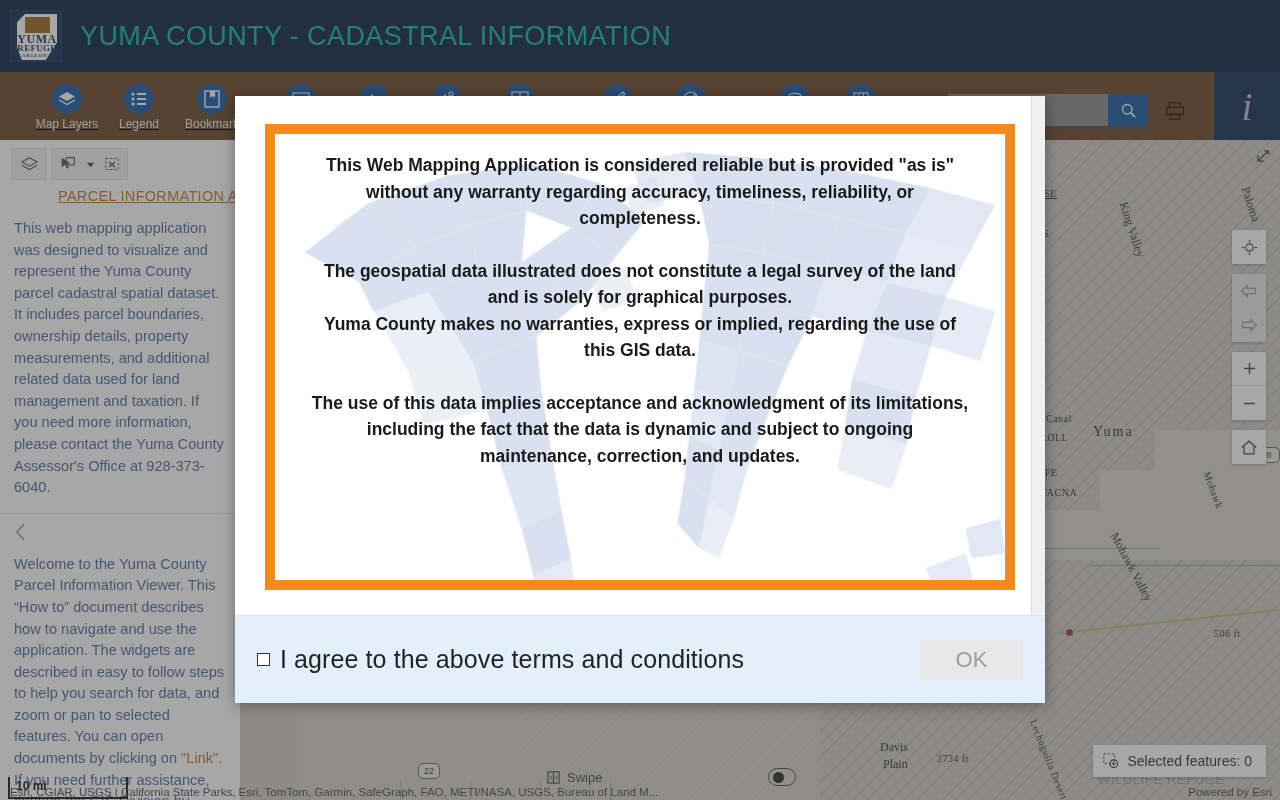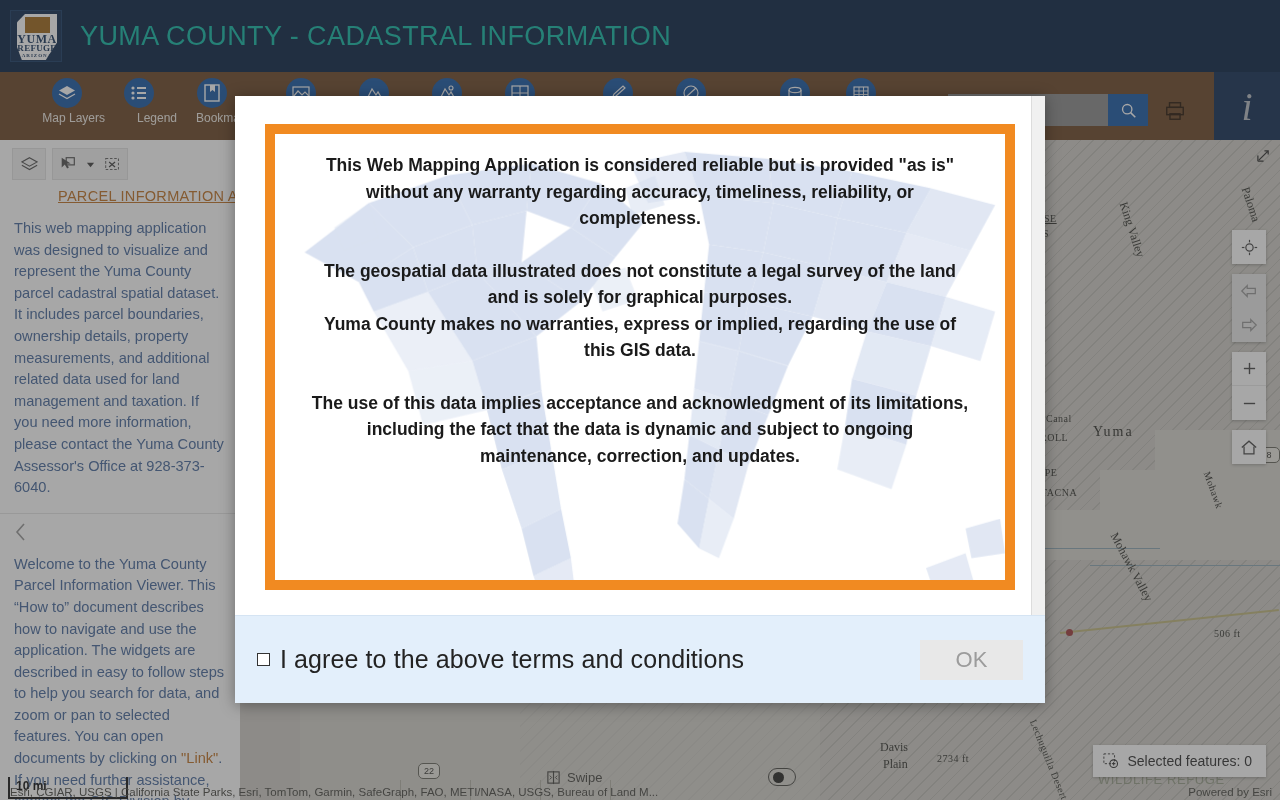--- a/index.html
+++ b/index.html
@@ -85,21 +85,21 @@
     margin-left: 18px; color: #14b8a6; font-size: 27px; letter-spacing: .4px;
     font-weight: 400;
   }
 
   
   .toolbar {
     position: absolute; left: 0; top: 72px; width: 1280px; height: 68px;
     background: #6d4a2b;
   }
   .tool {
-    position: absolute; top: 6px; width: 76px; text-align: right; cursor: pointer;
+    position: absolute; top: 12px; width: 76px; text-align: center; cursor: pointer; text-decoration: underline;
   }
   .tool .tool-ic {
     width: 30px; height: 30px; border-radius: 50%; background: #1d5ba6;
     margin: 0 auto; display: flex; align-items: center; justify-content: center;
     color: #fff;
   }
   .tool .tool-lb {
     margin-top: 3px; font-size: 12px; color: #f1ece6; white-space: nowrap;
   }
   .search-wrap {
@@ -301,21 +301,21 @@
       <div class="map-label small" style="left: 1040px; top: 432px;">ROLL</div>
       <div class="map-label small" style="left: 1041px; top: 487px;">TACNA</div>
       <div class="map-label small" style="left: 1037px; top: 467px;">OPE</div>
       <div class="map-label small" style="left: 1046px; top: 413px;">Canal</div>
       <div class="map-label" style="left: 880px; top: 740px;">Davis</div>
       <div class="map-label" style="left: 883px; top: 757px;">Plain</div>
       <div class="map-label small" style="left: 937px; top: 753px;">2734 ft</div>
       <div class="map-label small" style="left: 1214px; top: 628px;">506 ft</div>
       <div class="map-label small vert" style="left: 1212px; top: 470px; transform: rotate(70deg);">Mohawk</div>
       <div class="map-label small vert" style="left: 1038px; top: 718px; transform: rotate(68deg);">Lechuguilla Desert</div>
-      <div class="map-label small" style="left: 1044px; top: 213px; text-decoration: underline;">SE</div>
+      <div class="map-label small" style="left: 1044px; top: 188px; text-decoration: underline;">SE</div>
       <div class="map-label small" style="left: 1043px; top: 228px;">S</div>
     </div>
   <div id="hwy-shields">
       <div class="hwy-shield" style="left: 1258px; top: 447px;">8</div>
       <div class="hwy-shield" style="left: 418px; top: 763px;">22</div>
     </div>
   <div class="refuge-label">WILDLIFE REFUGE</div>
 
   <div class="left-panel">
     <div class="lp-tools">

